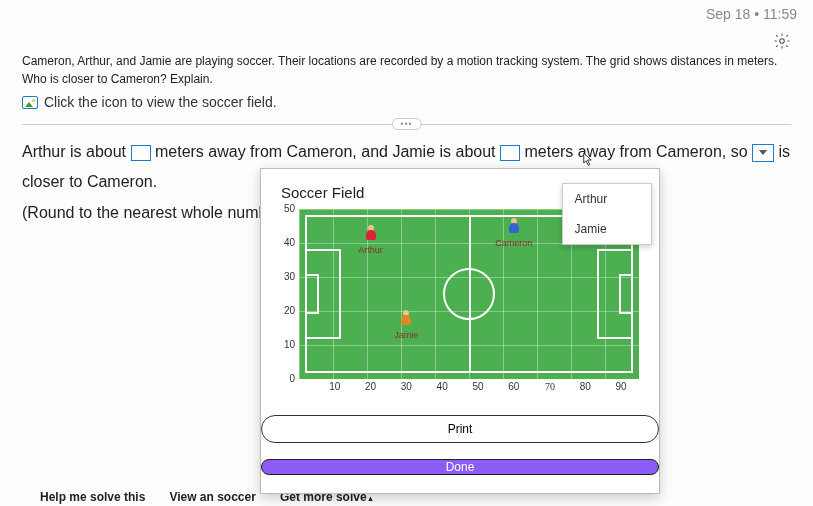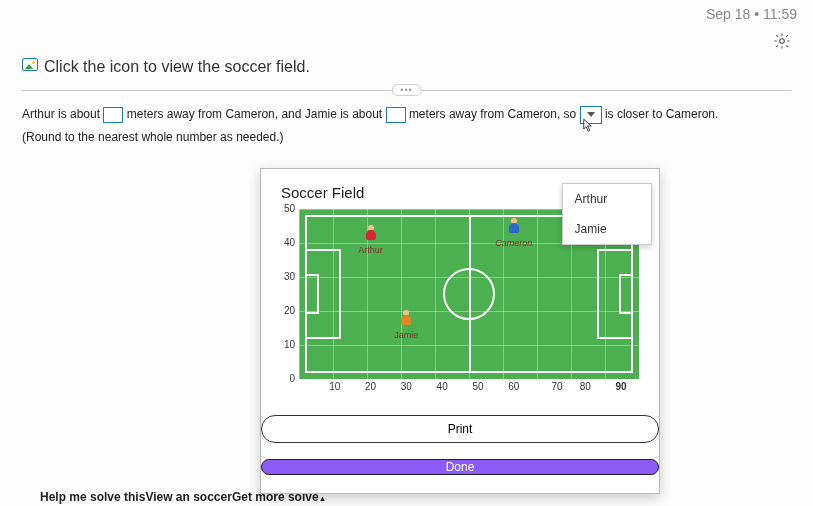--- a/index.html
+++ b/index.html
@@ -16,41 +16,41 @@
     .topbar {
       position: absolute; top: 0; right: 0; left: 0;
       height: 28px;
       display: flex; justify-content: flex-end; align-items: center;
       padding: 0 16px;
       font-size: 14px; color: #888;
     }
     .gear { position: absolute; right: 22px; top: 32px; color: #555; }
     .content { padding: 52px 22px 0 22px; }
     .question { font-size: 12px; color: #222; line-height: 1.5; }
-    .icon-link { margin-top: 6px; font-size: 16px; display: flex; gap: 6px; }
+    .icon-link { margin-top: 6px; font-size: 14px; display: flex; align-items: center; gap: 6px; }
     .pic-icon {
       width: 16px; height: 13px; border: 1px solid #1a7cc2;
       border-radius: 2px; position: relative; display: inline-block;
     }
     .pic-icon::before {
       content: ""; position: absolute; left: 2px; bottom: 1px;
       width: 0; height: 0; border-left: 4px solid transparent;
       border-right: 4px solid transparent; border-bottom: 5px solid #3a9b3a;
     }
     .pic-icon::after {
       content: ""; position: absolute; right: 2px; top: 2px;
       width: 3px; height: 3px; border-radius: 50%; background: #f5c242;
     }
     .divider { border-top: 1px solid #ccc; margin: 14px 0 12px 0; position: relative; }
     .dots-pill {
       position: absolute; left: 50%; top: -7px; transform: translateX(-50%);
       background: #fff; border: 1px solid #ccc; border-radius: 8px;
       padding: 0 8px; font-size: 9px; color: #999; letter-spacing: 1px;
     }
-    .answer-line { font-size: 12px; color: #222; line-height: 1.9; position: relative; }
+    .answer-line { font-size: 16px; color: #222; line-height: 1.9; position: relative; }
     .ans-input {
       width: 20px; height: 16px; border: 1px solid #1a7cc2;
       display: inline-block; vertical-align: middle; background: #fff;
     }
     .dd-trigger {
       width: 22px; height: 18px; border: 1px solid #1a7cc2;
       display: inline-flex; align-items: center; justify-content: center;
       vertical-align: middle; background: #fff; position: relative;
     }
     .dd-trigger::after {
@@ -136,39 +136,40 @@
       flex-direction: column;
     }
     .btn {
       padding: 6px 22px; border-radius: 16px; font-size: 12px;
       border: 1px solid #333; background: #fff;
     }
     .btn-dark { background: #8b5cf6; color: #fff; border-color: #222; padding: 0 26px; }
 
     .footer-links {
       position: absolute; left: 40px; bottom: 2px;
-      display: flex; font-size: 12px; font-weight: bold; color: #222;
+      display: flex; gap: 24px; font-size: 12px; font-weight: bold; color: #222;
     }
     .footer-links .sub { font-size: 8px; margin-left: 2px; }
   </style>
 </head>
 <body>
 
 <div class="topbar">
   <span>Sep 18 • 11:59</span>
 </div>
 
 <span class="gear">
   <svg width="18" height="18" viewBox="0 0 24 24" fill="none" stroke="#555" stroke-width="1.5">
     <circle cx="12" cy="12" r="3"></circle>
     <path d="M12 2v3M12 19v3M4.2 4.2l2.1 2.1M17.7 17.7l2.1 2.1M2 12h3M19 12h3M4.2 19.8l2.1-2.1M17.7 6.3l2.1-2.1"></path>
   </svg>
 </span>
 
 <div class="content">
+  <div class="question">Cameron, Arthur, and Jamie are playing soccer. Their locations are recorded by a motion tracking system. The grid shows distances in meters. Who is closer to Cameron? Explain.</div>
   <div class="icon-link">
     <span class="pic-icon"></span>
     <span>Click the icon to view the soccer field.</span>
   </div>
 
   <div class="divider">
     <span class="dots-pill">•••</span>
   </div>
 
   <div class="answer-line">
@@ -226,32 +227,32 @@
           <div class="player-label" style="left: 71.5789px; top: 36px;">Arthur</div>
           <div class="player" style="left: 107.368px; top: 119px;">
             <div class="head"></div>
             <div class="body" style="background:#d82"></div>
           </div>
           <div class="player-label" style="left: 107.368px; top: 121px;">Jamie</div>
           <div class="player" style="left: 214.737px; top: 27.2px;">
             <div class="head"></div>
             <div class="body" style="background:#36c"></div>
           </div>
-          <div class="player-label" style="left: 214.737px; top: 29.2px; font-style: italic;">Cameron</div>
+          <div class="player-label" style="left: 214.737px; top: 29.2px;">Cameron</div>
         </div>
       <div class="x-ticks" id="xticks">
           <span style="left: 35.7895px;">10</span>
           <span style="left: 71.5789px;">20</span>
           <span style="left: 107.368px;">30</span>
           <span style="left: 143.158px;">40</span>
           <span style="left: 178.947px;">50</span>
           <span style="left: 214.737px;">60</span>
-          <span style="left: 258px;">70</span>
+          <span style="left: 251px; font-family: Liberation Serif, serif;">70</span>
           <span style="left: 286.316px; text-align: center;">80</span>
-          <span style="left: 322.105px; font-weight: bold;">90</span>
+          <span style="left: 322.105px;">90</span>
         </div>
     </div>
   </div>
 
   <div class="modal-buttons">
     <button class="btn">Print</button>
     <button class="btn btn-dark">Done</button>
   </div>
 </div>
 

